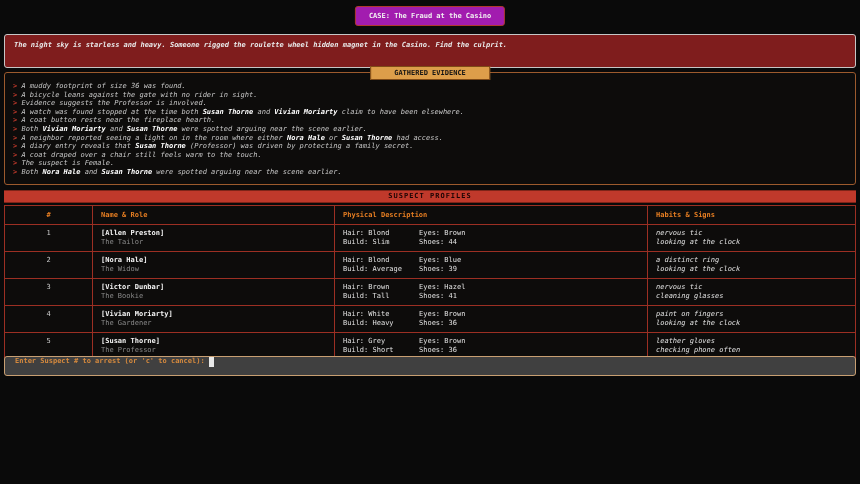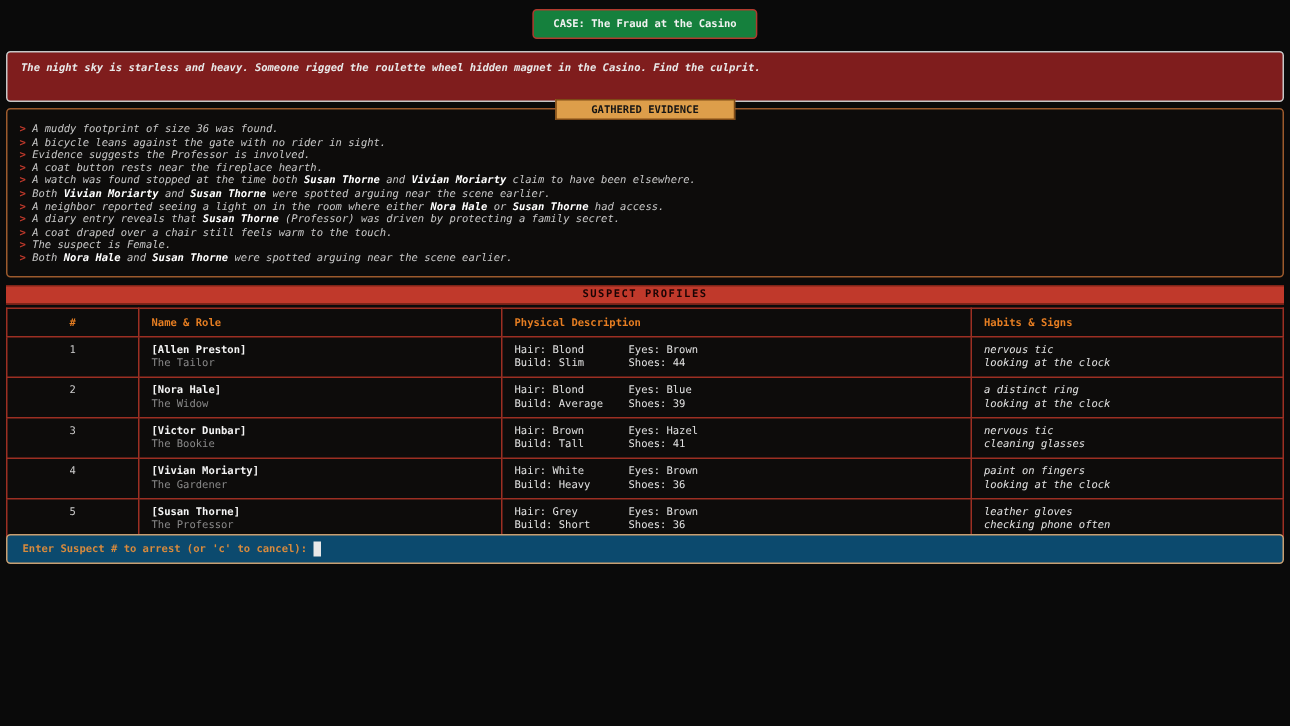--- a/index.html
+++ b/index.html
@@ -5,21 +5,21 @@
   html,body{margin:0;padding:0;}
   body{
     width:860px;height:484px;
     background:#0a0a0a;
     font-family:"DejaVu Sans Mono",monospace;
     font-size:7px;color:#d6d6d6;
     position:relative;overflow:hidden;
   }
   .title-box{
     position:absolute;top:6px;left:50%;transform:translateX(-50%);
-    border:1px solid #b03a2e;border-radius:3px;background:#15803d;
+    border:1px solid #b03a2e;border-radius:3px;background:#a21caf;
     padding:5px 13px;font-weight:bold;color:#f2f2f2;white-space:nowrap;
   }
   .intro-panel{
     position:absolute;top:34px;left:4px;right:4px;height:34px;
     border:1px solid #c6c6c6;border-radius:3px;background:#7f1d1d;
     box-sizing:border-box;padding:6px 9px;
   }
   .narrative{font-style:italic;font-weight:bold;color:#e8e8e8;line-height:8px;}
   .timer-row{display:flex;align-items:center;margin-top:6px;gap:6px;}
   .timer-label{font-style:italic;font-weight:bold;color:#f0f0f0;}
@@ -57,22 +57,22 @@
   .col-name{width:225px;}
   .col-phys{width:296px;}
   .cell-line{line-height:9px;white-space:nowrap;}
   .s-name{font-weight:bold;color:#f5f5f5;}
   .s-role{color:#8a8a8a;}
   .phys-left{display:inline-block;width:76px;}
   .phys-text{color:#e2e2e2;}
   .habit{font-style:italic;color:#e2e2e2;line-height:9px;white-space:nowrap;}
   .prompt-box{
     position:absolute;top:356px;left:4px;right:4px;height:20px;
-    border:1px solid #c89f72;border-radius:3px;background:#0c4a6e;
-    box-sizing:border-box;display:flex;align-items:center;padding:0 10px;
+    border:1px solid #c89f72;border-radius:3px;background:#404040;
+    box-sizing:border-box;display:flex;padding:0 10px;
   }
   .prompt-label{color:#d78a3d;font-weight:bold;}
   .cursor{display:inline-block;width:5px;height:10px;background:#e8e8e8;margin-left:4px;}
 </style>
 </head>
 <body>
 
 <div class="title-box">
   <span>CASE: The Fraud at the Casino</span>
 </div>
@@ -80,22 +80,22 @@
 <div class="intro-panel">
   <div class="narrative">The night sky is starless and heavy. Someone rigged the roulette wheel hidden magnet in the Casino. Find the culprit.</div>
 </div>
 
 <div class="evidence-panel">
   <div class="evidence-legend">GATHERED EVIDENCE</div>
   <div>
       <div class="ev-line"><span class="ev-bullet">&gt; </span><span>A muddy footprint of size 36 was found.</span></div>
       <div class="ev-line"><span class="ev-bullet">&gt; </span><span>A bicycle leans against the gate with no rider in sight.</span></div>
       <div class="ev-line"><span class="ev-bullet">&gt; </span><span>Evidence suggests the Professor is involved.</span></div>
+      <div class="ev-line"><span class="ev-bullet">&gt; </span><span>A watch was found stopped at the time both </span><span class="ev-bold">Susan Thorne</span><span> and </span><span class="ev-bold">Vivian Moriarty</span><span> claim to have been elsewhere.</span></div>
       <div class="ev-line"><span class="ev-bullet">&gt; </span><span>A coat button rests near the fireplace hearth.</span></div>
-      <div class="ev-line"><span class="ev-bullet">&gt; </span><span>A watch was found stopped at the time both </span><span class="ev-bold">Susan Thorne</span><span> and </span><span class="ev-bold">Vivian Moriarty</span><span> claim to have been elsewhere.</span></div>
       <div class="ev-line"><span class="ev-bullet">&gt; </span><span>Both </span><span class="ev-bold">Vivian Moriarty</span><span> and </span><span class="ev-bold">Susan Thorne</span><span> were spotted arguing near the scene earlier.</span></div>
       <div class="ev-line"><span class="ev-bullet">&gt; </span><span>A neighbor reported seeing a light on in the room where either </span><span class="ev-bold">Nora Hale</span><span> or </span><span class="ev-bold">Susan Thorne</span><span> had access.</span></div>
       <div class="ev-line"><span class="ev-bullet">&gt; </span><span>A diary entry reveals that </span><span class="ev-bold">Susan Thorne</span><span> (Professor) was driven by protecting a family secret.</span></div>
       <div class="ev-line"><span class="ev-bullet">&gt; </span><span>A coat draped over a chair still feels warm to the touch.</span></div>
       <div class="ev-line"><span class="ev-bullet">&gt; </span><span>The suspect is Female.</span></div>
       <div class="ev-line"><span class="ev-bullet">&gt; </span><span>Both </span><span class="ev-bold">Nora Hale</span><span> and </span><span class="ev-bold">Susan Thorne</span><span> were spotted arguing near the scene earlier.</span></div>
     </div>
 </div>
 
 <div class="section-bar">SUSPECT PROFILES</div>

